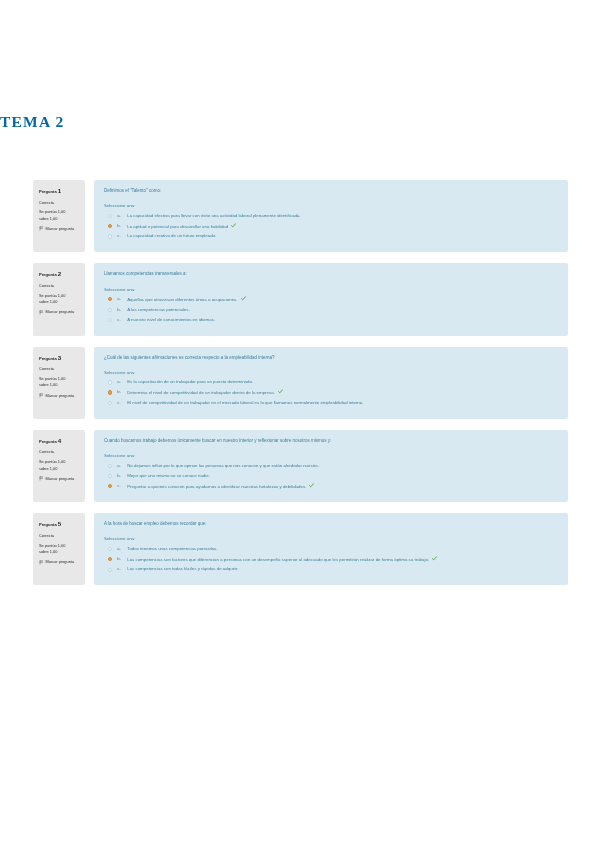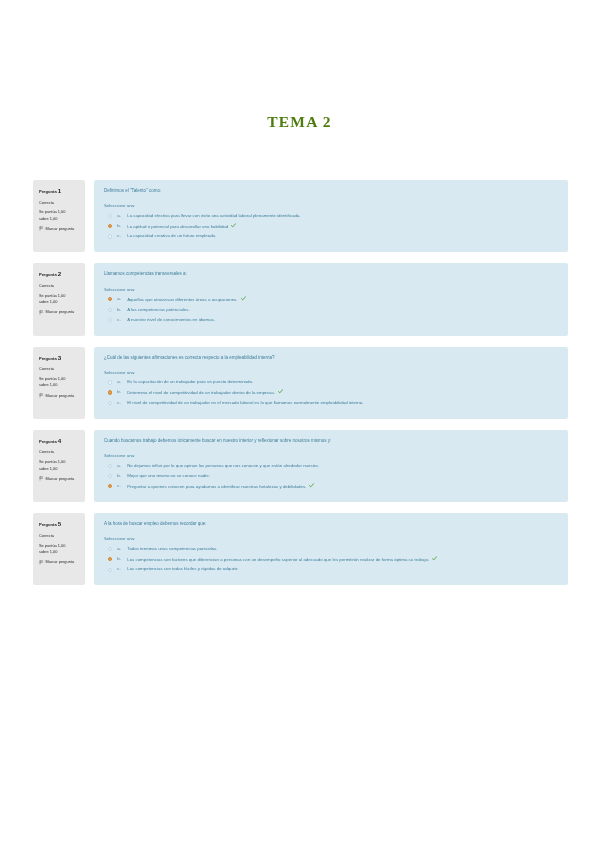--- a/index.html
+++ b/index.html
@@ -18,26 +18,26 @@
     background: #ffffff;
     overflow: hidden;
   }
 
   
   .doc-title {
     position: absolute;
     top: 113px;
     left: 0;
     width: 599px;
-    text-align: center;
+    text-align: left;
     font-family: "Liberation Serif", serif;
     font-weight: bold;
     font-size: 15.5px;
     letter-spacing: 1.2px;
-    color: #4d7c0f;
+    color: #0369a1;
   }
 
   
   .quiz {
     position: absolute;
     top: 180px;
     left: 33px;
     width: 535px;
   }
 

